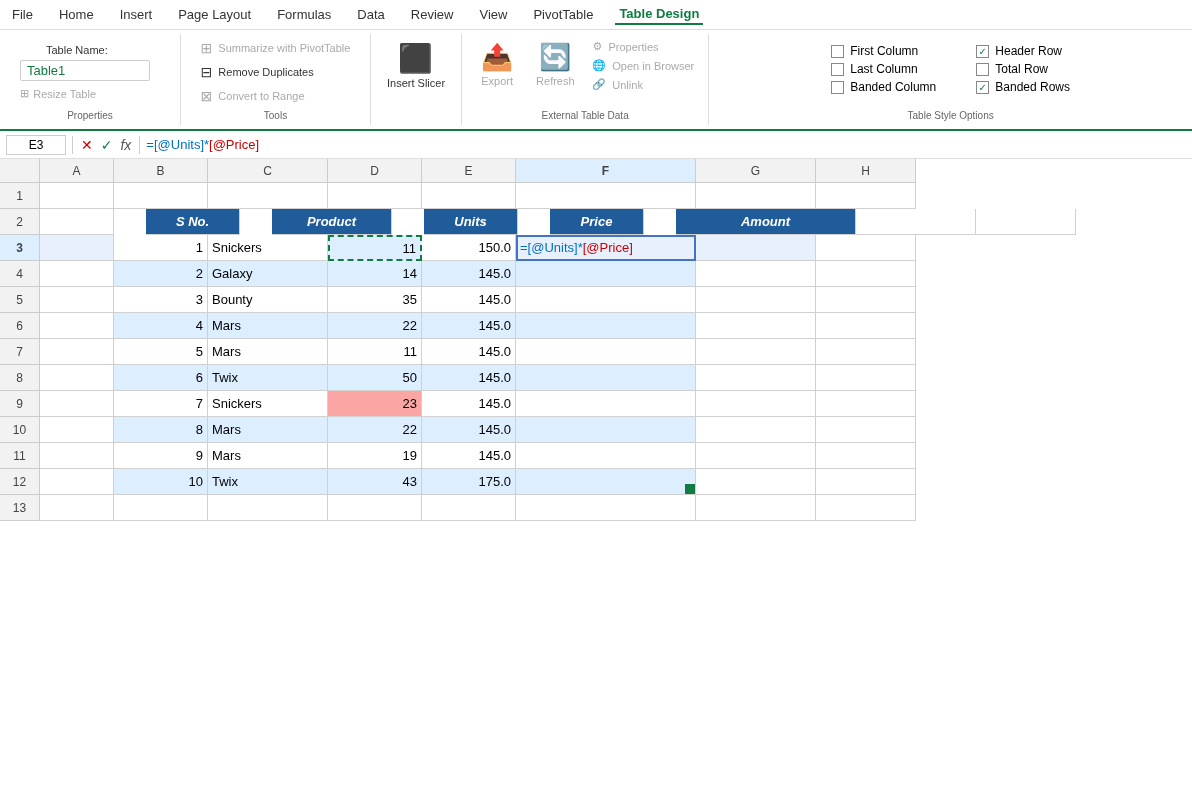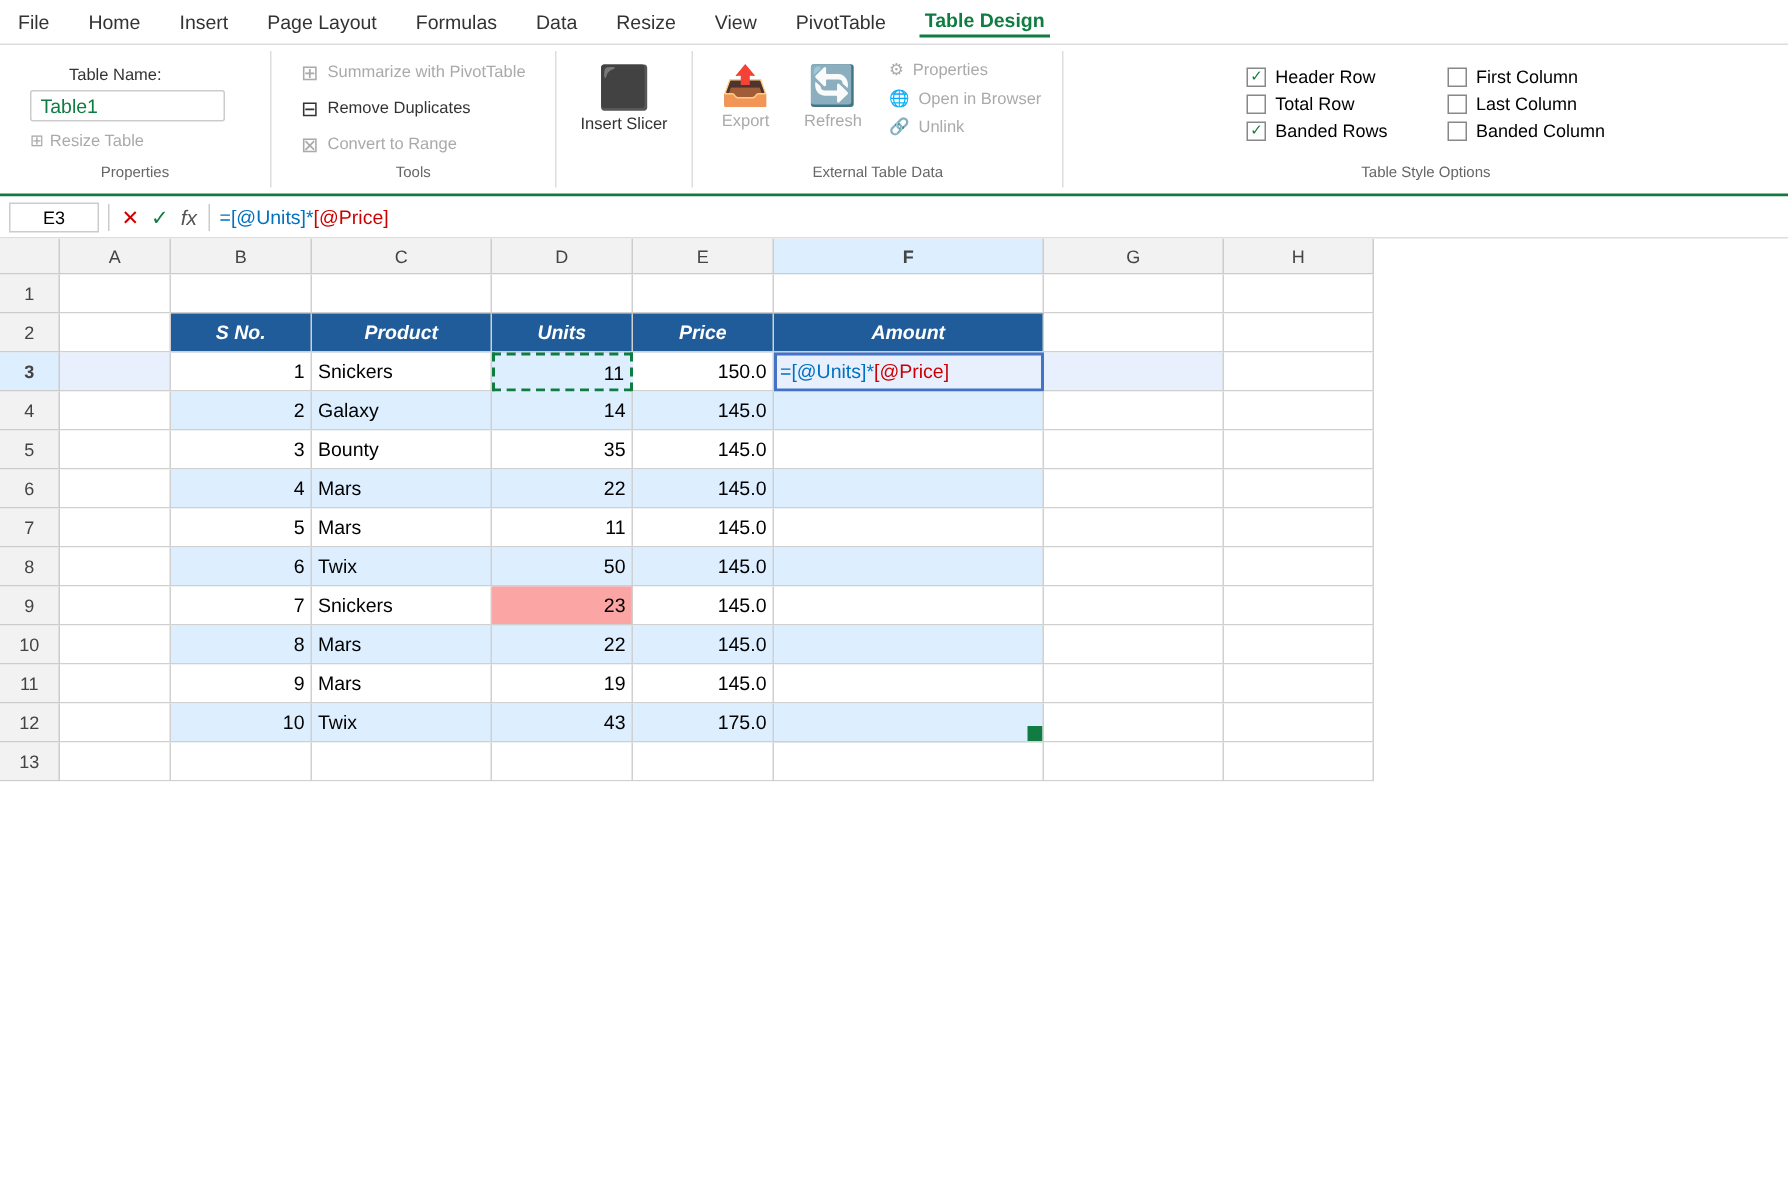--- a/index.html
+++ b/index.html
@@ -123,21 +123,21 @@
       font-size: 12px; color: #444; height: 26px; user-select: none;
     }
     .row-header.active { background: #DDEEFF; font-weight: bold; }
     .cell {
       border-right: 1px solid #d0d0d0; border-bottom: 1px solid #d0d0d0;
       height: 26px; display: flex; align-items: center;
       font-size: 13px; padding: 0 4px; overflow: hidden;
       white-space: nowrap; background: #fff;
     }
     .cell.right { justify-content: flex-end; }
-    .cell.center { justify-content: center; }
+    .cell.center { justify-content: center; margin-left: 32px; }
     .cell.bold-italic { font-weight: bold; font-style: italic; }
     .cell.header-blue { background: #1F5C99; color: #fff; font-weight: bold; font-style: italic; }
 
     
     .col-a { width: 74px; min-width: 74px; }
     .col-b { width: 94px; min-width: 94px; }
     .col-c { width: 120px; min-width: 120px; }
     .col-d { width: 94px; min-width: 94px; }
     .col-e { width: 94px; min-width: 94px; }
     .col-f { width: 180px; min-width: 180px; }
@@ -147,21 +147,21 @@
 </head>
 <body>
 
 <div class="menu-bar">
   <span class="menu-item">File</span>
   <span class="menu-item">Home</span>
   <span class="menu-item">Insert</span>
   <span class="menu-item">Page Layout</span>
   <span class="menu-item">Formulas</span>
   <span class="menu-item">Data</span>
-  <span class="menu-item">Resize</span>
+  <span class="menu-item">Review</span>
   <span class="menu-item">View</span>
   <span class="menu-item">PivotTable</span>
   <span class="menu-item active">Table Design</span>
 </div>
 
 <div class="ribbon">
 
   <div class="ribbon-group" style="min-width:160px;">
     <div class="ribbon-group-content" style="flex-direction:column;">
       <div class="table-name-section">
@@ -229,44 +229,44 @@
         </div>
       </div>
     </div>
     <div class="ribbon-group-label">External Table Data</div>
   </div>
 
   <div class="ribbon-group" style="min-width:280px; flex:1;">
     <div class="ribbon-group-content" style="flex-direction:row; gap:20px;">
       <div class="style-options">
         <div class="style-option-row">
+          <div class="checkbox"></div>
+          <span>First Column</span>
+        </div>
+        <div class="style-option-row">
+          <div class="checkbox"></div>
+          <span>Last Column</span>
+        </div>
+        <div class="style-option-row">
+          <div class="checkbox"></div>
+          <span>Banded Column</span>
+        </div>
+      </div>
+      <div class="style-options">
+        <div class="style-option-row">
           <div class="checkbox checked"></div>
           <span>Header Row</span>
         </div>
         <div class="style-option-row">
           <div class="checkbox"></div>
           <span>Total Row</span>
         </div>
         <div class="style-option-row">
           <div class="checkbox checked"></div>
           <span>Banded Rows</span>
-        </div>
-      </div>
-      <div class="style-options">
-        <div class="style-option-row">
-          <div class="checkbox"></div>
-          <span>First Column</span>
-        </div>
-        <div class="style-option-row">
-          <div class="checkbox"></div>
-          <span>Last Column</span>
-        </div>
-        <div class="style-option-row">
-          <div class="checkbox"></div>
-          <span>Banded Column</span>
         </div>
       </div>
     </div>
     <div class="ribbon-group-label">Table Style Options</div>
   </div>
 
 </div>
 
 <div class="formula-bar">
   <input class="cell-ref" type="text" value="E3" style="">

